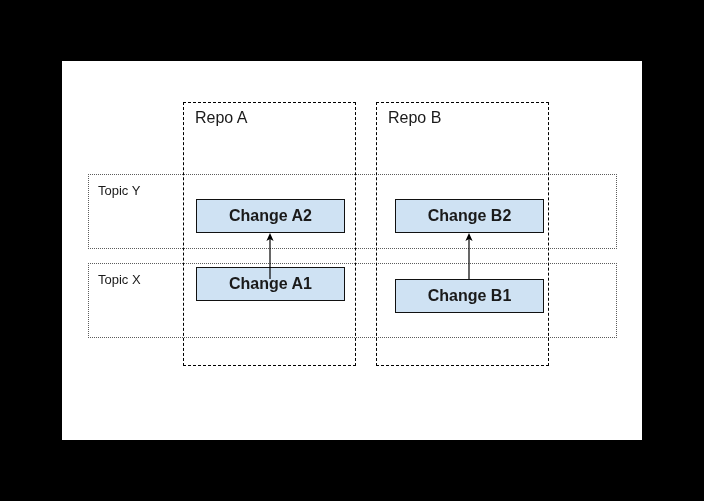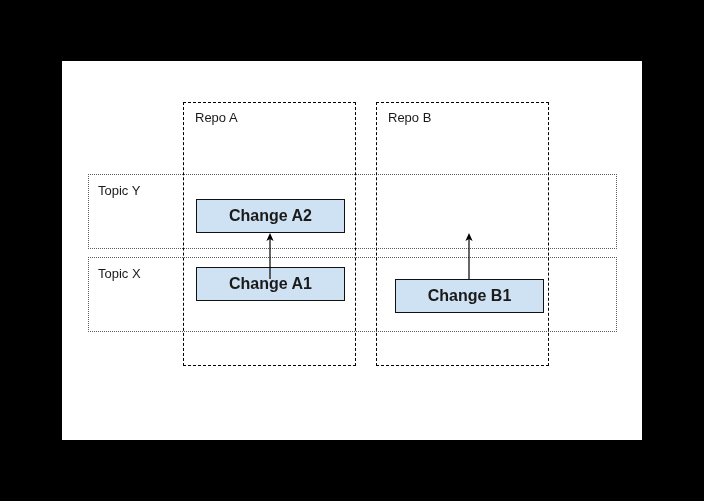--- a/index.html
+++ b/index.html
@@ -33,36 +33,36 @@
     border: 1px dashed var(--repo-border, #000000);
     box-sizing: border-box;
     z-index: 2;
   }
   .repo-a { left: 121px; }
   .repo-b { left: 314px; padding-left: 28px; }
   .repo-label {
     position: absolute;
     left: 11px;
     top: 7px;
-    font-size: 13px;
+    font-size: 16px;
     line-height: 16px;
     color: var(--label-text, #000000);
     white-space: nowrap;
   }
   .topic-row {
     position: absolute;
     left: 26px;
     width: 529px;
     height: 75px;
     border: 1px dotted var(--topic-border, #5c5c5c);
     box-sizing: border-box;
     z-index: 1;
   }
   .topic-y { top: 113px; }
-  .topic-x { top: 196px; }
+  .topic-x { top: 202px; }
   .topic-label {
     position: absolute;
     left: 9px;
     top: 8px;
     font-size: 13px;
     line-height: 16px;
     color: var(--label-text, #000000);
     white-space: nowrap;
   }
   .change-box {
@@ -113,20 +113,23 @@
     <div class="topic-row topic-y">
       <span class="topic-label">Topic Y</span>
     </div>
     <div class="topic-row topic-x">
       <span class="topic-label">Topic X</span>
     </div>
 
     <div class="change-box change-a2">
       <span>Change A2</span>
     </div>
+    <div class="change-box change-b2">
+      <span>Change B2</span>
+    </div>
     <div class="change-box change-a1">
       <span>Change A1</span>
     </div>
     <div class="change-box change-b1">
       <span>Change B1</span>
     </div>
 
     <svg class="arrow arrow-a" viewBox="0 0 12 46" xmlns="http://www.w3.org/2000/svg">
       <line x1="6" y1="46" x2="6" y2="5" stroke="var(--arrow, #000)" stroke-width="1.2"></line>
       <path d="M6 0 L2.4 8 L6 6 L9.6 8 Z" fill="var(--arrow, #000)"></path>

